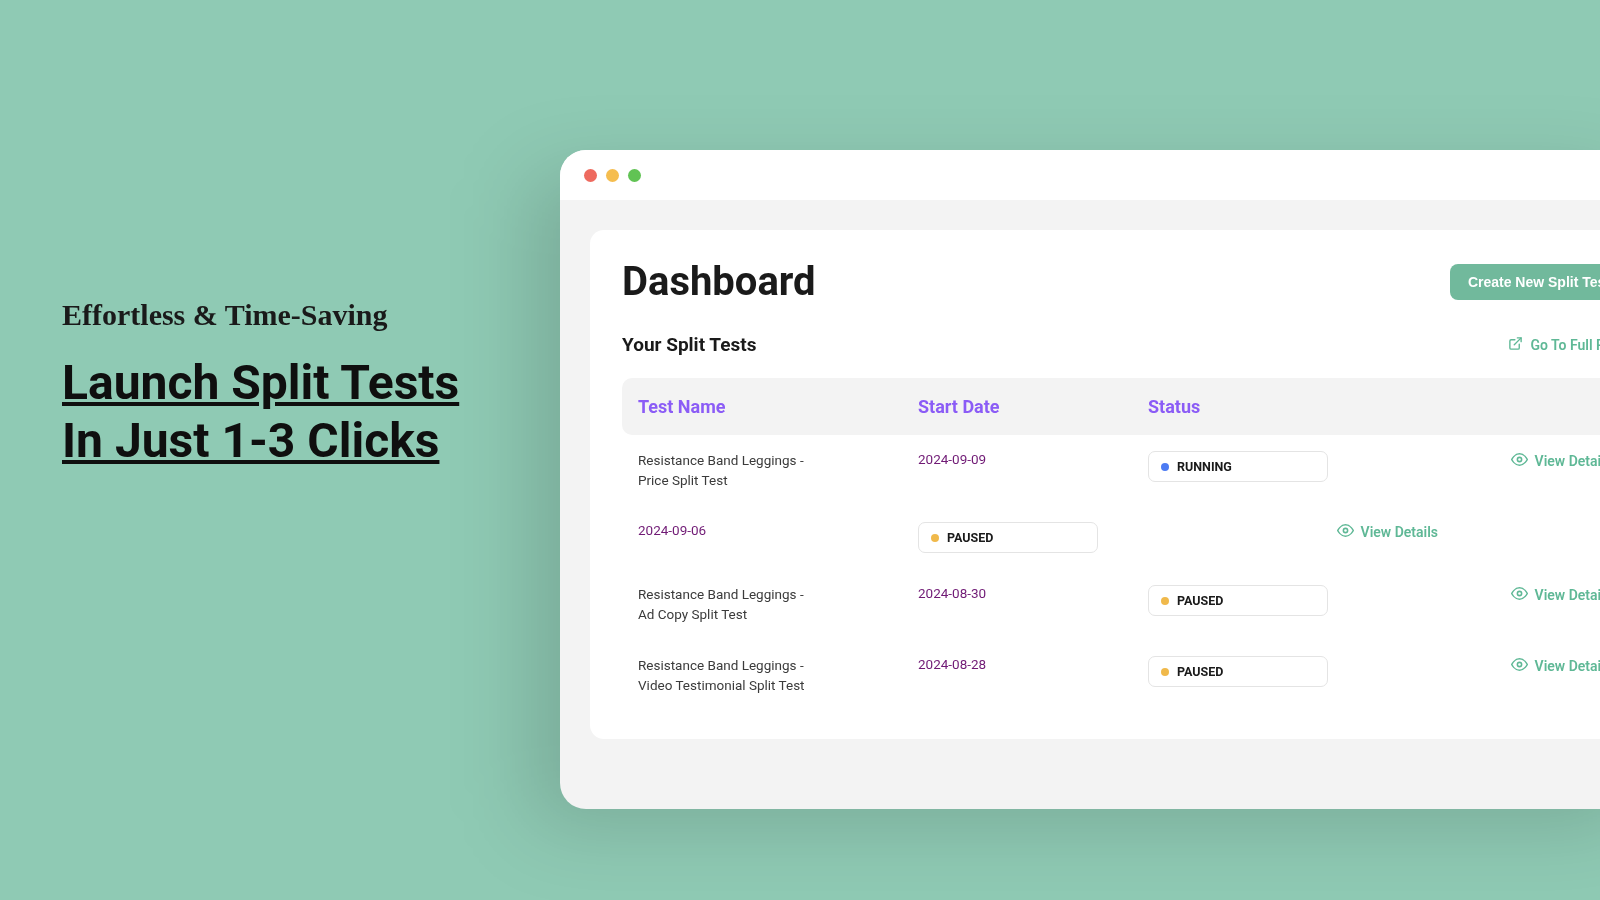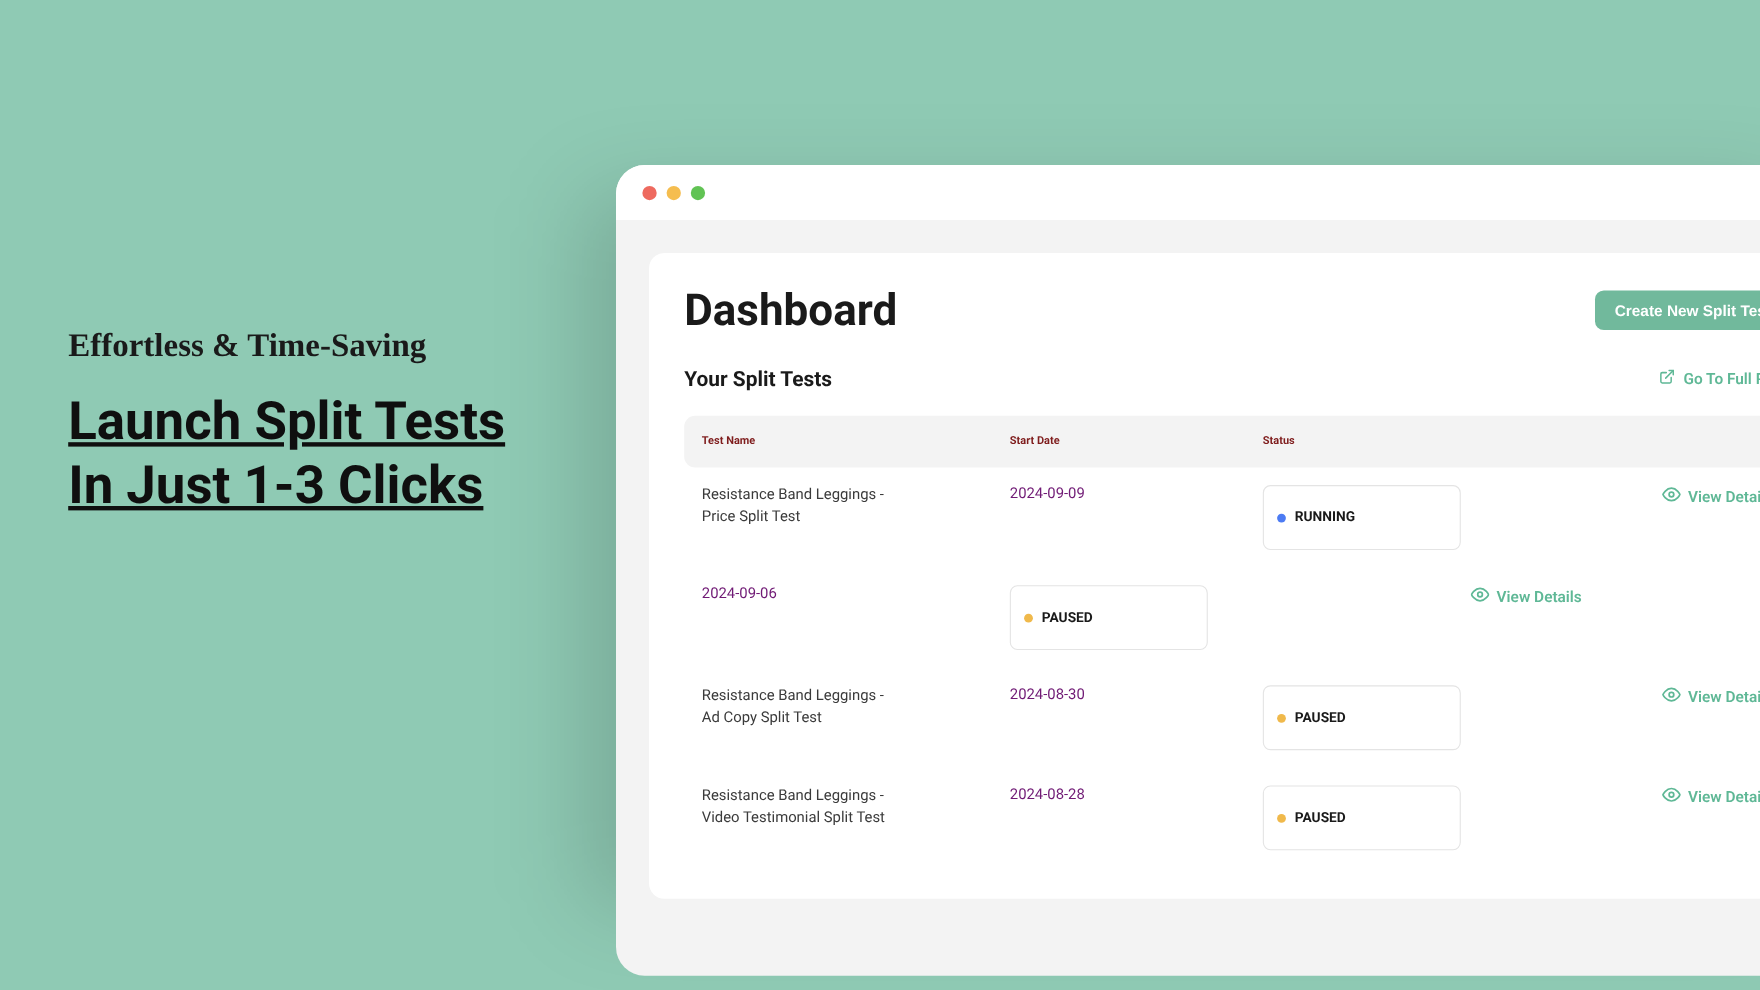--- a/index.html
+++ b/index.html
@@ -118,23 +118,23 @@
 }
 .link-secondary svg { width: 15px; height: 15px; }
 .table-head {
   display: grid;
   grid-template-columns: 280px 230px 290px 1fr;
   background: #f3f3f3;
   border-radius: 10px;
   padding: 18px 16px;
 }
 .th {
-  font-size: 10px;
-  font-weight: 700;
-  color: #7f1d1d;
+  font-size: 18px;
+  font-weight: 700;
+  color: #8b5cf6;
 }
 .table-body { }
 .row {
   display: grid;
   grid-template-columns: 280px 230px 290px 1fr;
   padding: 16px 16px;
   align-items: flex-start;
 }
 .cell-name {
   font-size: 13.5px;
@@ -145,21 +145,21 @@
 .cell-date {
   font-size: 13.5px;
   color: #701a75;
 }
 .status-pill {
   display: inline-flex;
   align-items: center;
   gap: 8px;
   border: 1px solid #e4e4e4;
   border-radius: 7px;
-  padding: 21px 12px;
+  padding: 7px 12px;
   font-size: 12.5px;
   font-weight: 700;
   color: #1a1a1a;
   min-width: 180px;
 }
 .status-dot {
   width: 8px;
   height: 8px;
   border-radius: 50%;
 }

